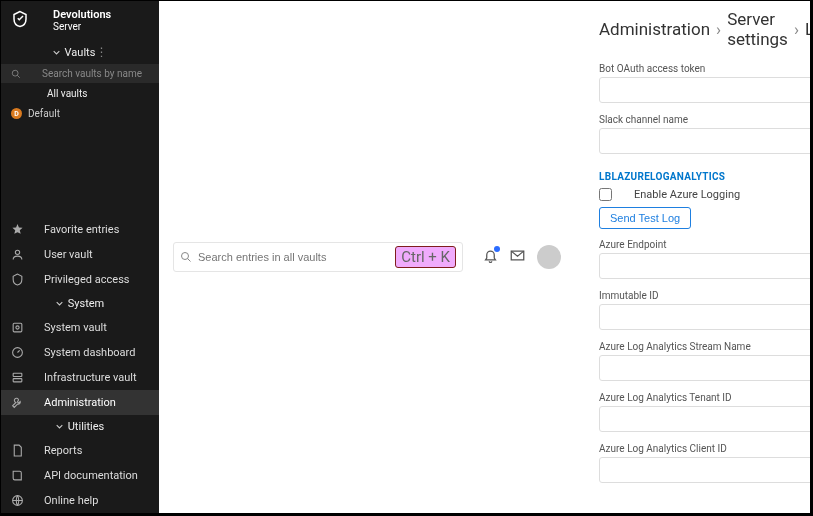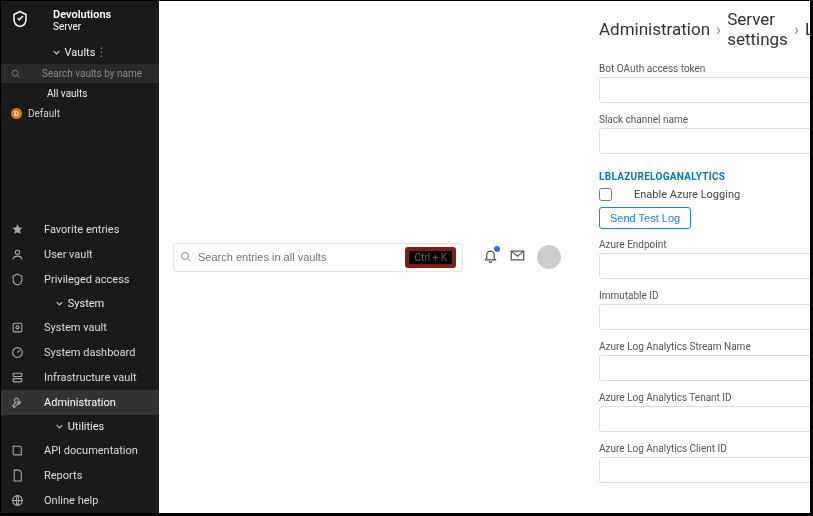--- a/index.html
+++ b/index.html
@@ -24,21 +24,21 @@
   .spacer-flex { flex: 1; }
   .nav-item { display: flex; align-items: flex-end; gap: 20px; padding: 6px 10px; font-size: 11px; color: #ddd; cursor: pointer; }
   .nav-item.active { background: #333; color: #fff; }
   .nav-item .icon { width: 13px; height: 13px; color: #aaa; flex-shrink: 0; }
 
   
   .main { flex: 1; display: flex; flex-direction: row; background: #fff; overflow: hidden; }
   .topbar { display: flex; align-items: center; gap: 10px; padding: 8px 14px; }
   .search-wrap { flex: 0 0 290px; display: flex; align-items: center; border: 1px solid #e5e5e5; border-radius: 3px; padding: 3px 6px; gap: 6px; }
   .search-wrap input { border: none; outline: none; flex: 1; font-size: 11px; color: #666; background: transparent; }
-  .kbd { border: 4px solid #7f1d1d; border-radius: 3px; padding: 1px 5px; font-size: 10px; color: #666; background: #000000; }
+  .kbd { border: 1px solid #7f1d1d; border-radius: 3px; padding: 1px 5px; font-size: 15px; color: #666; background: #f0abfc; }
   .top-spacer { flex: 1; }
   .top-icons { display: flex; align-items: center; gap: 12px; color: #555; }
   .bell-wrap { position: relative; }
   .bell-dot { position: absolute; top: -2px; right: -2px; width: 6px; height: 6px; border-radius: 50%; background: #2b6cff; }
   .avatar { width: 24px; height: 24px; border-radius: 50%; background: #ccc; }
 
   .content { flex: 1; overflow-y: auto; padding: 8px 24px 18px 24px; }
   .crumb-row { display: flex; align-items: center; justify-content: space-between; margin-bottom: 14px; }
   .breadcrumb { display: flex; align-items: center; gap: 6px; font-size: 17px; color: #333; }
   .breadcrumb .sep { color: #888; }
@@ -154,29 +154,29 @@
     <div class="section-head">
       <div class="left">
         <svg class="chev" viewBox="0 0 10 10">
             <path d="M1 3 L5 7 L9 3" fill="none" stroke="#ccc" stroke-width="1.5"></path>
           </svg>
         <span class="section-title">Utilities</span>
       </div>
     </div>
     <div class="nav-item">
       <svg class="icon" viewBox="0 0 24 24" fill="none" stroke="currentColor" stroke-width="2">
+          <path d="M6 2h9l4 4v16H6z"></path>
+        </svg>
+      <span>Reports</span>
+    </div>
+    <div class="nav-item">
+      <svg class="icon" viewBox="0 0 24 24" fill="none" stroke="currentColor" stroke-width="2">
           <path d="M4 4h12a3 3 0 0 1 3 3v13H7a3 3 0 0 1-3-3z"></path>
         </svg>
       <span>API documentation</span>
-    </div>
-    <div class="nav-item">
-      <svg class="icon" viewBox="0 0 24 24" fill="none" stroke="currentColor" stroke-width="2">
-          <path d="M6 2h9l4 4v16H6z"></path>
-        </svg>
-      <span>Reports</span>
     </div>
     <div class="nav-item">
       <svg class="icon" viewBox="0 0 24 24" fill="none" stroke="currentColor" stroke-width="2">
           <circle cx="12" cy="12" r="9"></circle>
           <path d="M3 12h18M12 3c3 3 3 15 0 18M12 3c-3 3-3 15 0 18"></path>
         </svg>
       <span>Online help</span>
     </div>
   </div>
 

